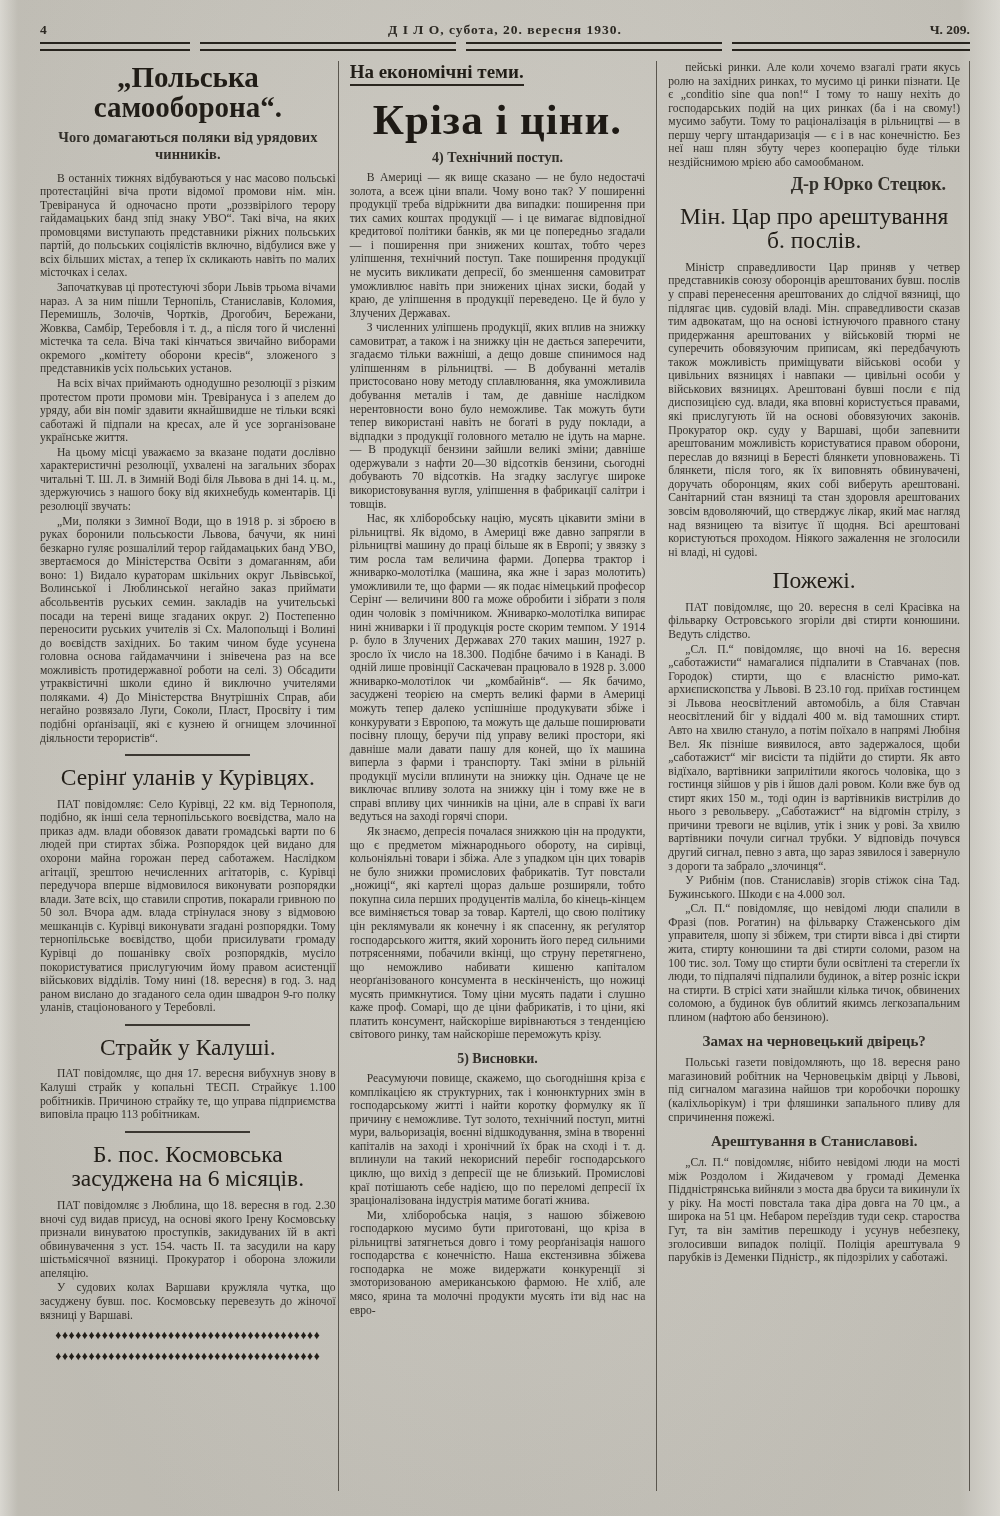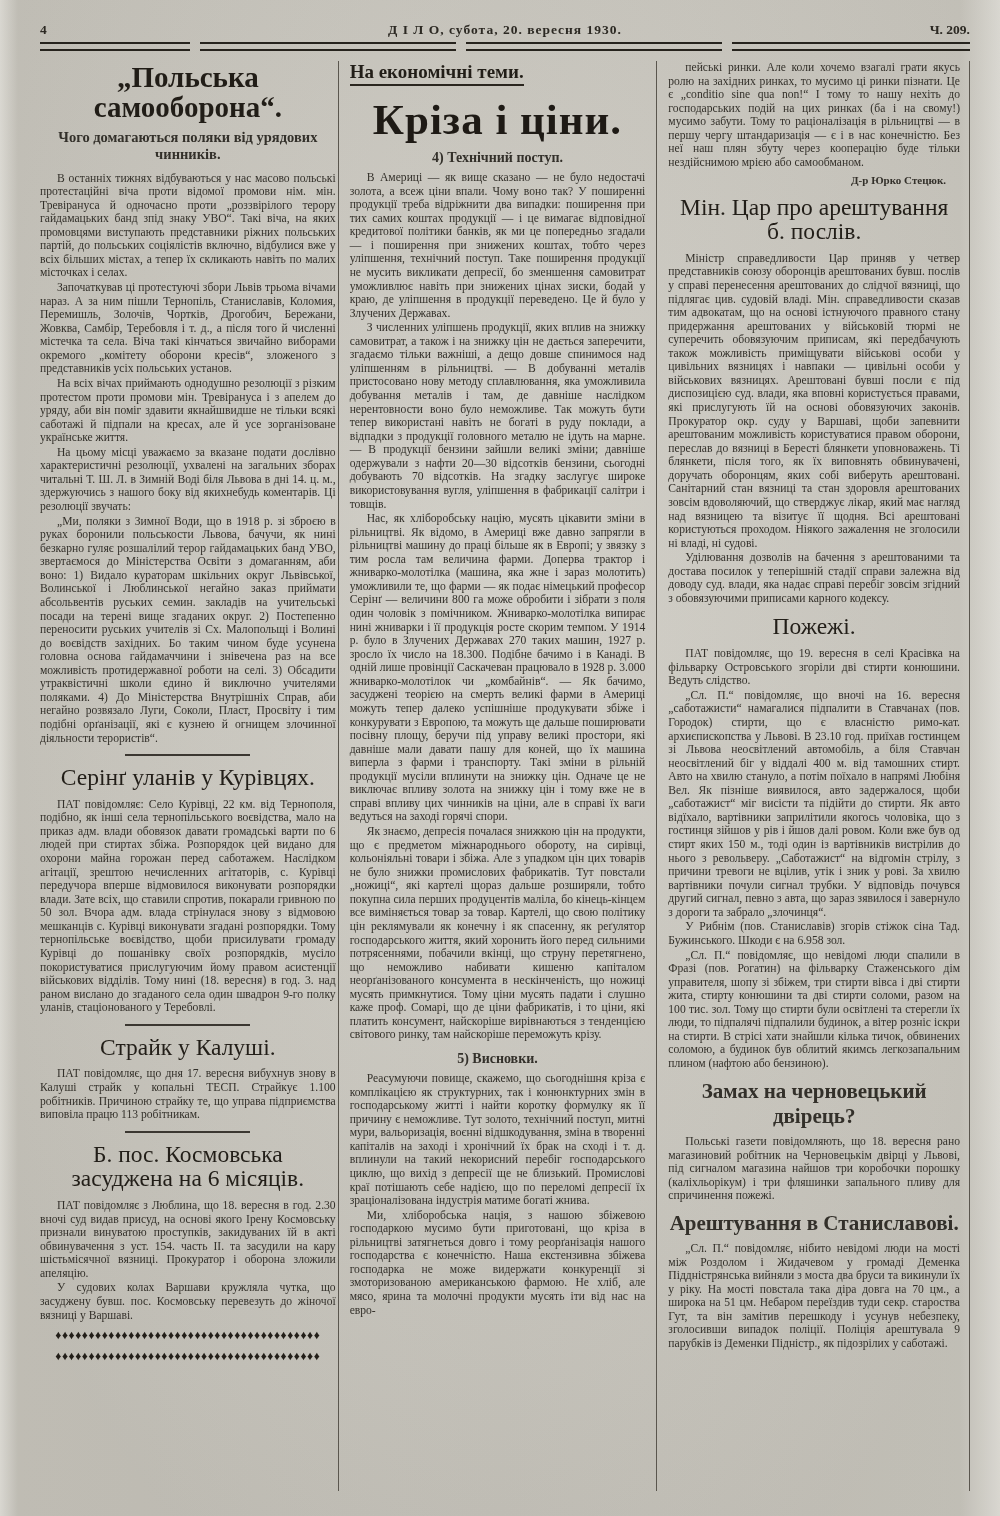--- a/index.html
+++ b/index.html
@@ -33,27 +33,27 @@
   .col-left  { width:302px; padding-right:2px; border-right:1px solid #5a564e; }
   .col-mid   { width:322px; padding:0 11px;     border-right:1px solid #5a564e; }
   .col-right { width:316px; padding:0 9px 0 11px; border-right:1px solid #5a564e; }
 
   p.para { margin:0 0 1px; text-indent:17px; font-size:11.6px; line-height:1.17; text-align:justify; }
   .paras { margin-bottom:4px; }
 
   .a1-title   { font-size:29px; font-weight:bold; text-align:center; line-height:1.02; color:#211d17; margin-top:2px; }
   .a1-sub     { font-size:14.5px; font-weight:bold; text-align:center; line-height:1.15; margin:7px 6px 9px; }
   .sec-title  { font-size:23.5px; font-weight:normal; text-align:center; line-height:1.05; color:#221e18; margin:9px 0 8px; }
-  .sec-title-md { font-size:21px; font-weight:bold; text-align:center; line-height:1.2; margin:8px 0 6px; }
+  .sec-title-md { font-size:15px; font-weight:bold; text-align:center; line-height:1.2; margin:8px 0 6px; }
   .kicker-wrap { margin:0 0 2px; }
   .kicker { display:inline-block; font-size:19px; font-weight:bold; color:#221e18; border-bottom:2.5px solid #2a261f; padding-bottom:1px; }
   .big-title { font-size:43px; font-weight:bold; text-align:center; letter-spacing:1px; color:#1e1a15; margin:12px 0 8px; line-height:1; }
   .subhead  { font-size:14px; font-weight:bold; text-align:center; margin:9px 0 5px; }
   .divider  { width:125px; height:0; border-top:2.5px solid #3b3731; margin:9px auto 7px; }
-  .signature { text-align:right; font-weight:bold; font-size:11px; padding-right:14px; margin:1px 0 2px; }
+  .signature { text-align:right; font-weight:bold; font-size:18px; padding-right:14px; margin:1px 0 2px; }
   .diamond-row { font-size:12px; letter-spacing:0.5px; white-space:nowrap; overflow:hidden; text-align:center; color:#221e18; margin:6px 0 2px; }
   .notice { font-size:15px; font-weight:bold; text-align:center; line-height:1.25; margin:5px 10px; }
 </style>
 </head>
 <body>
 
 <div class="page">
 
   <div class="masthead-row">
     <div class="pg">4</div>
@@ -130,29 +130,28 @@
       <div>
         <div class="paras">
             <p class="para">пейські ринки. Але коли хочемо взагалі грати якусь ролю на західних ринках, то мусимо ці ринки пізнати. Це є „conditio sine qua non!“ І тому то нашу нехіть до господарських подій на цих ринках (ба і на свому!) мусимо забути. Тому то раціоналізація в рільництві — в першу чергу штандаризація — є і в нас конечністю. Без неї наш плян збуту через кооперацію буде тільки нездійснимою мрією або самообманом.</p>
           </div>
         <div class="signature">Д-р Юрко Стецюк.</div>
       </div>
       <div>
         <div class="sec-title">Мін. Цар про арештування б. послів.</div>
         <div class="paras">
             <p class="para">Міністр справедливости Цар приняв у четвер представників союзу оборонців арештованих бувш. послів у справі перенесення арештованих до слідчої вязниці, що підлягає цив. судовій владі. Мін. справедливости сказав тим адвокатам, що на основі істнуючого правного стану придержання арештованих у військовій тюрмі не суперечить обовязуючим приписам, які передбачують також можливість приміщувати військові особи у цивільних вязницях і навпаки — цивільні особи у військових вязницях. Арештовані бувші посли є під диспозицією суд. влади, яка вповні користується правами, які прислугують їй на основі обовязуючих законів. Прокуратор окр. суду у Варшаві, щоби запевнити арештованим можливість користуватися правом оборони, переслав до вязниці в Бересті блянкети уповноважень. Ті блянкети, після того, як їх виповнять обвинувачені, доручать оборонцям, яких собі виберуть арештовані. Санітарний стан вязниці та стан здоровля арештованих зовсім вдоволяючий, що стверджує лікар, який має нагляд над вязницею та візитує її щодня. Всі арештовані користуються проходом. Ніякого зажалення не зголосили ні владі, ні судові.</p>
-            <p class="para">Уділювання дозволів на бачення з арештованими та достава посилок у теперішній стадії справи залежна від доводу суд. влади, яка надає справі перебіг зовсім згідний з обовязуючими приписами карного кодексу.</p>
           </div>
       </div>
       <div>
         <div class="sec-title">Пожежі.</div>
         <div class="paras">
-            <p class="para">ПАТ повідомляє, що 19. вересня в селі Красівка на фільварку Островського згоріли дві стирти конюшини. Ведуть слідство.</p>
+            <p class="para">ПАТ повідомляє, що 20. вересня в селі Красівка на фільварку Островського згоріли дві стирти конюшини. Ведуть слідство.</p>
             <p class="para">„Сл. П.“ повідомляє, що вночі на 16. вересня „саботажисти“ намагалися підпалити в Ставчанах (пов. Городок) стирти, що є власністю римо-кат. архиєпископства у Львові. В 23.10 год. приїхав гостинцем зі Львова неосвітлений автомобіль, а біля Ставчан неосвітлений біг у віддалі 400 м. від тамошних стирт. Авто на хвилю стануло, а потім поїхало в напрямі Любіня Вел. Як пізніше виявилося, авто задержалося, щоби „саботажист“ міг висісти та підійти до стирти. Як авто відїхало, вартівники заприлітили якогось чоловіка, що з гостинця зійшов у рів і йшов далі ровом. Коли вже був од стирт яких 150 м., тоді один із вартівників вистрілив до нього з револьверу. „Саботажист“ на відгомін стрілу, з причини тревоги не вцілив, утік і зник у рові. За хвилю вартівники почули сигнал трубки. У відповідь почувся другий сигнал, певно з авта, що зараз зявилося і завернуло з дороги та забрало „злочинця“.</p>
-            <p class="para">У Рибнім (пов. Станиславів) згорів стіжок сіна Тад. Бужинського. Шкоди є на 6.958 зол.</p>
+            <p class="para">У Рибнім (пов. Станиславів) згорів стіжок сіна Тад. Бужинського. Шкоди є на 4.000 зол.</p>
             <p class="para">„Сл. П.“ повідомляє, що невідомі люди спалили в Фразі (пов. Рогатин) на фільварку Стаженського дім управителя, шопу зі збіжем, три стирти вівса і дві стирти жита, стирту конюшини та дві стирти соломи, разом на 100 тис. зол. Тому що стирти були освітлені та стерегли їх люди, то підпалячі підпалили будинок, а вітер розніс іскри на стирти. В стрісі хати знайшли кілька тичок, обвинених соломою, а будинок був облитий якимсь легкозапальним плином (нафтою або бензиною).</p>
           </div>
       </div>
       <div>
         <div class="sec-title-md">Замах на черновецький двірець?</div>
         <div class="paras">
             <p class="para">Польські газети повідомляють, що 18. вересня рано магазиновий робітник на Черновецькім двірці у Львові, під сигналом магазина найшов три коробочки порошку (каліхльорікум) і три фляшинки запального пливу для спричинення пожежі.</p>
           </div>
       </div>
       <div>

